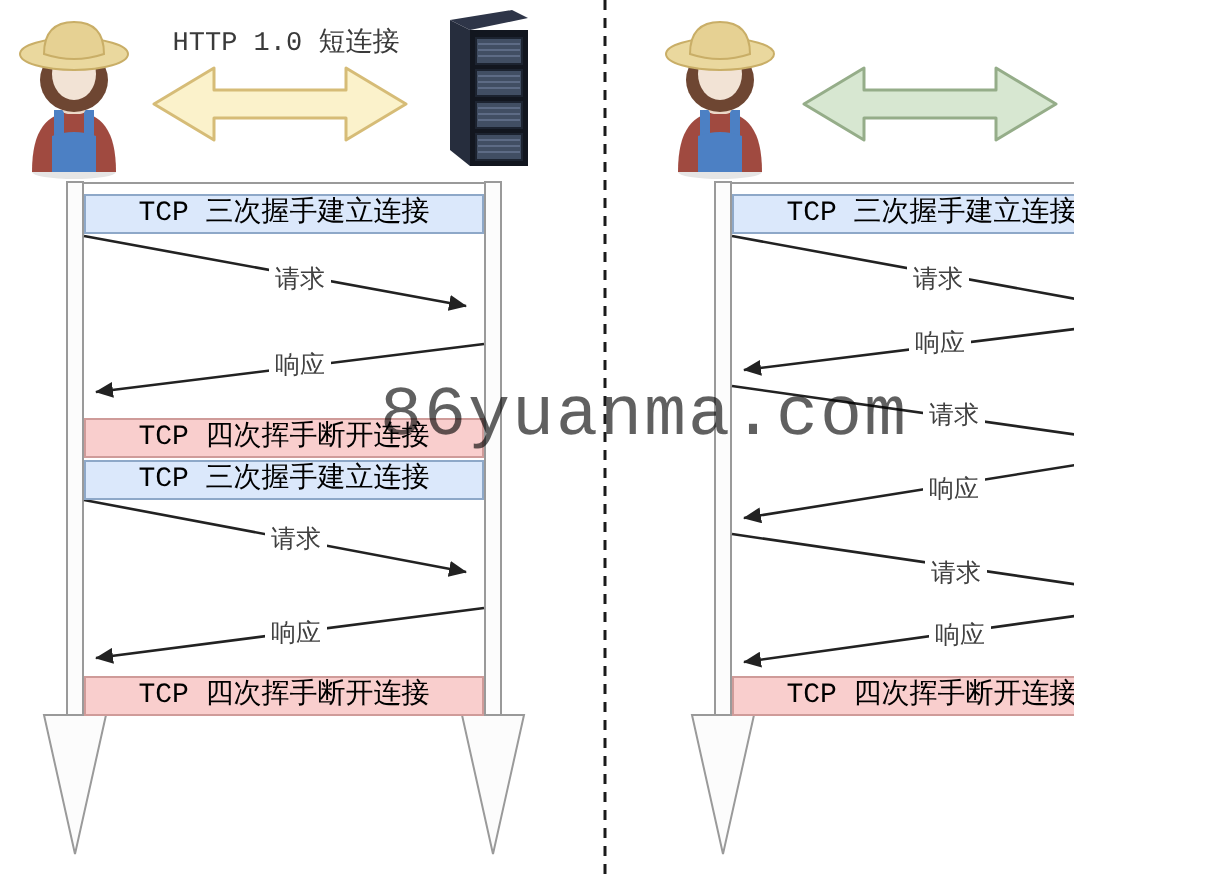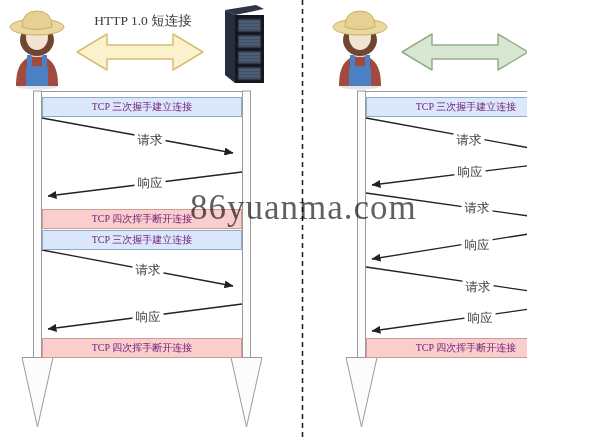--- a/index.html
+++ b/index.html
@@ -1,22 +1,22 @@
 <!DOCTYPE html>
 <html><head>
 <meta charset="utf-8">
 <style>
   html,body{margin:0;padding:0;background:#fff;}
   .stage{position:relative;width:527px;height:440px;background:#ffffff;
-         font-family:Liberation Serif, serif;overflow:hidden;}
+         font-family:Liberation Mono, monospace;overflow:hidden;padding-left:10px;}
   .layer-svg{position:absolute;left:0;top:0;z-index:1;}
   .icon-box{position:absolute;z-index:3;}
   .title{position:absolute;z-index:3;text-align:center;font-size:13.5px;color:#3a3a3a;}
   .bar{position:absolute;z-index:4;width:198px;height:18px;line-height:18px;
-       text-align:center;font-size:10px;color:#701a75;border:1px solid;}
+       text-align:center;font-size:14px;color:#000000;border:1px solid;}
   .bar.connect{background:#dbe8fb;border-color:#8ea8c8;}
   .bar.disconnect{background:#f9cecd;border-color:#cf9b99;}
   .msg{position:absolute;z-index:5;transform:translate(-50%,-50%);
        background:#fff;padding:0 3px;font-size:12.5px;color:#404040;white-space:nowrap;}
   .watermark{position:absolute;left:190px;top:188px;z-index:10;font-size:35px;
              color:#000000;opacity:.62;letter-spacing:1px;pointer-events:none;}
 </style>
 </head>
 <body>
 

